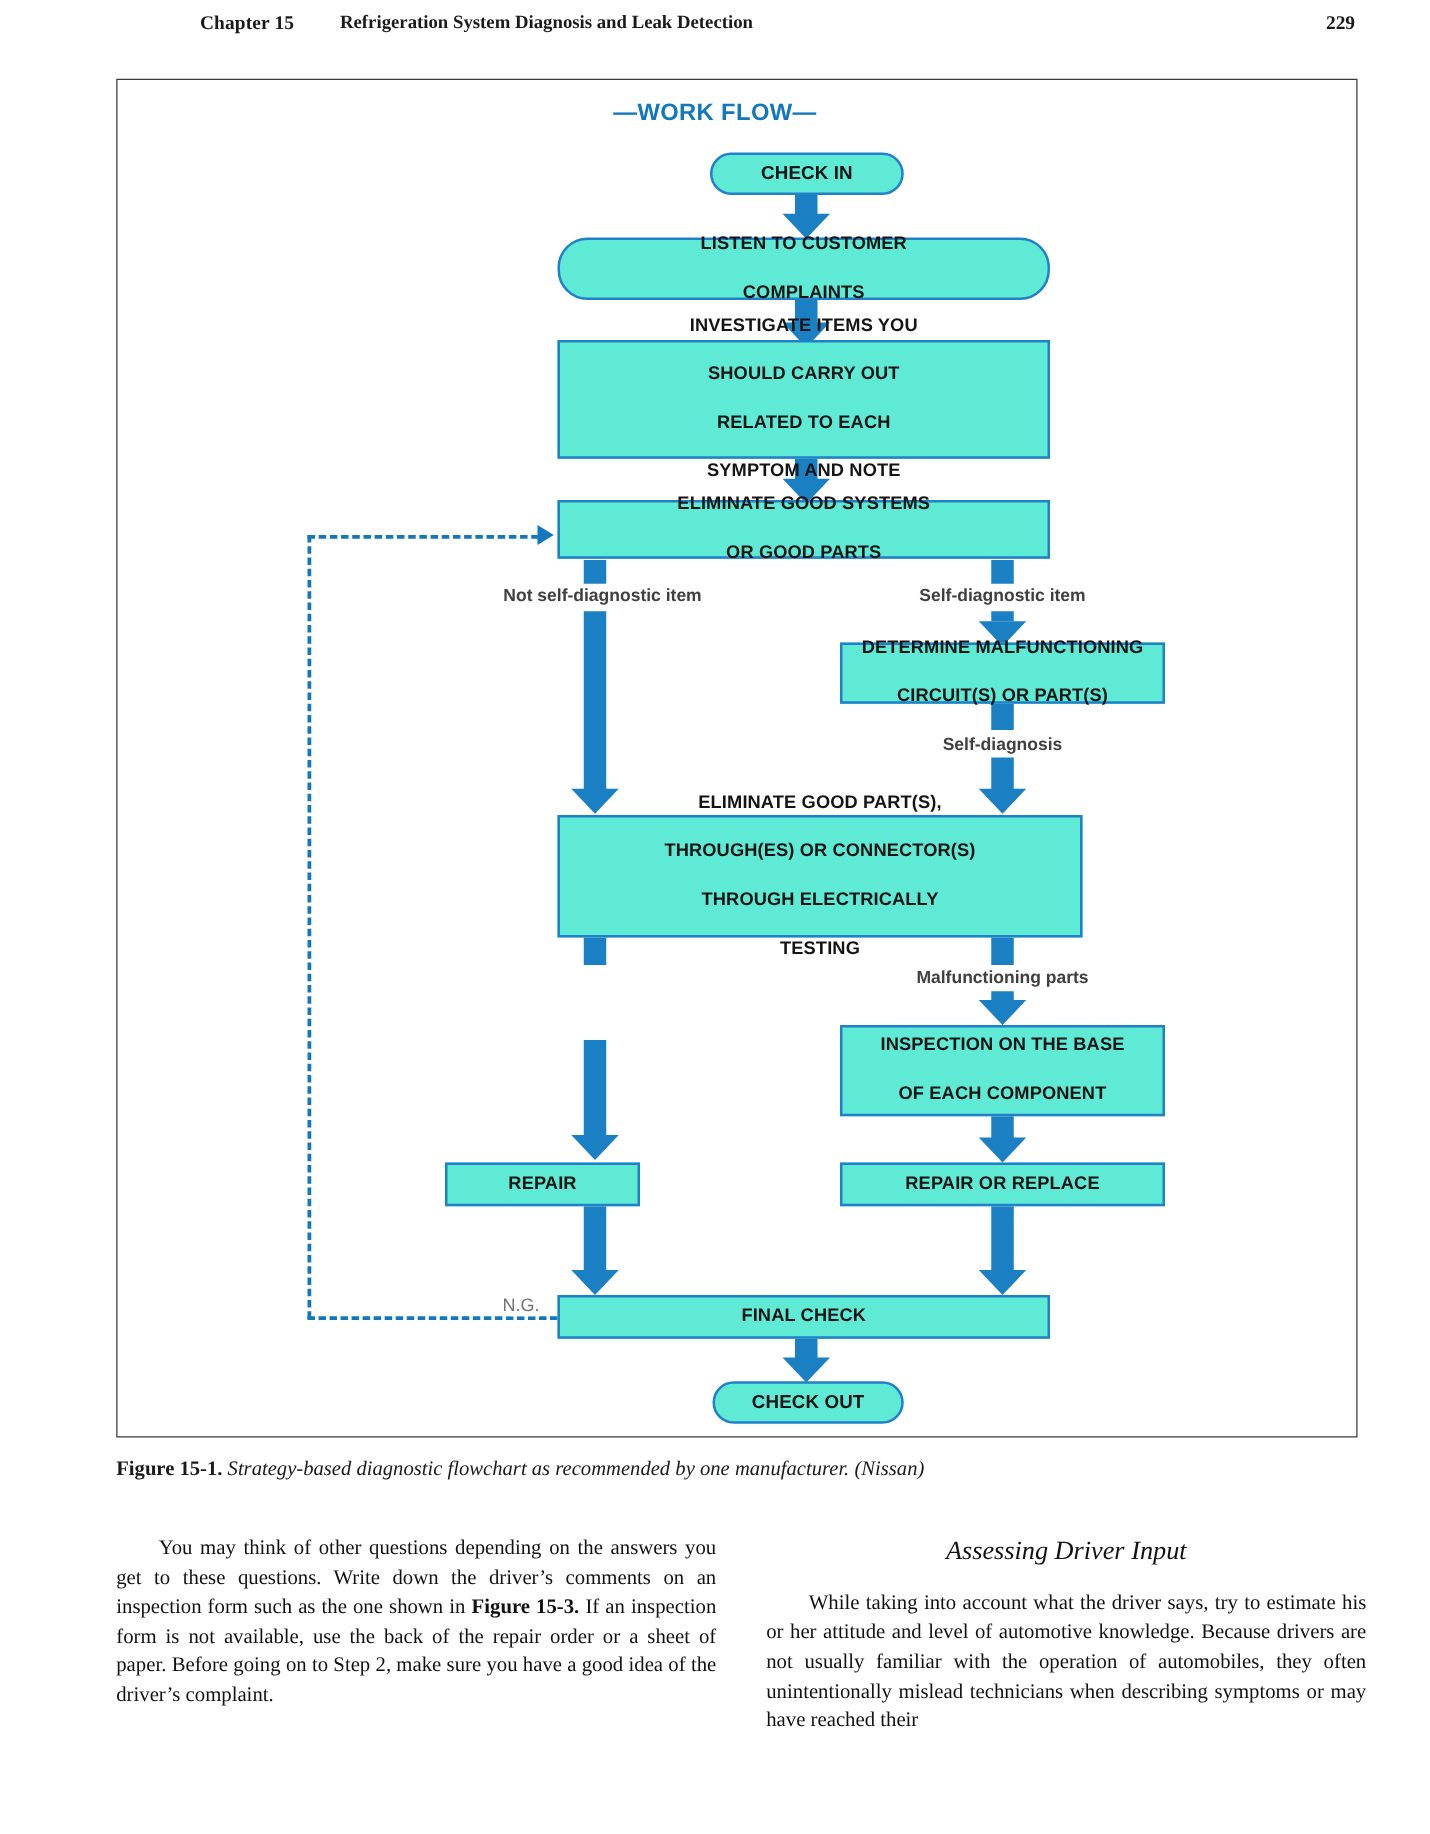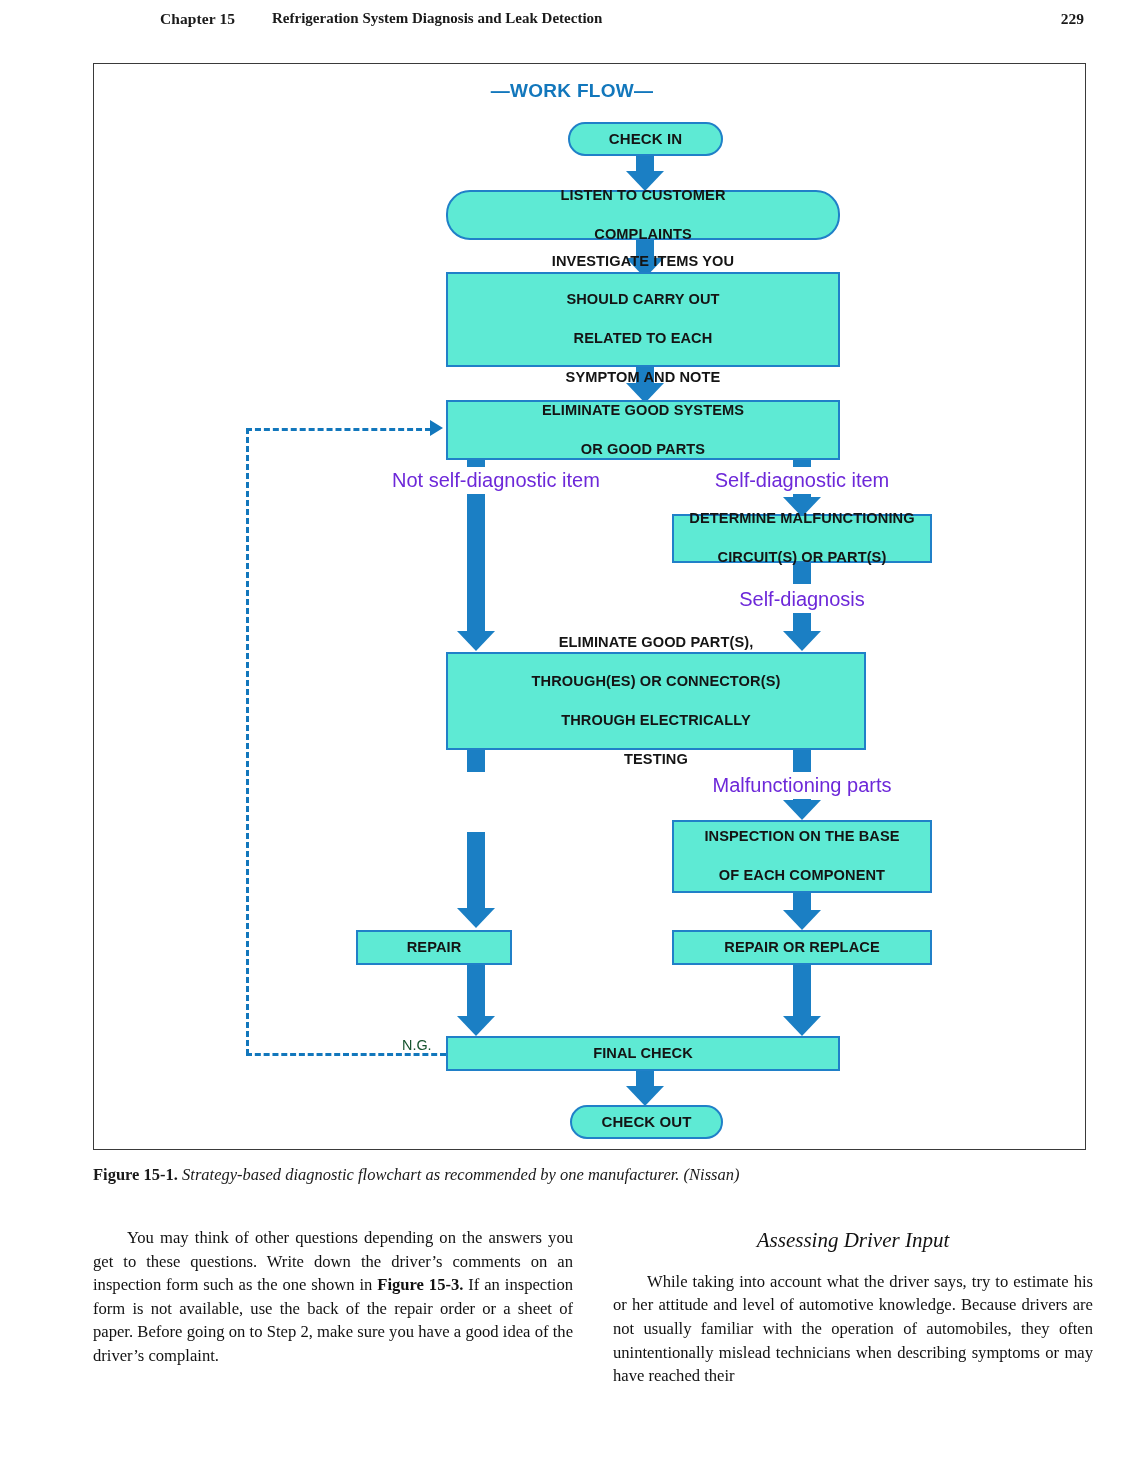--- a/index.html
+++ b/index.html
@@ -85,23 +85,23 @@
     border-left: 19px solid transparent;
     border-right: 19px solid transparent;
     border-top: 20px solid #1b7fc4;
   }
   
   .conn { position: absolute; width: 18px; background: #1b7fc4; z-index: 1; }
 
   .edge-label {
     position: absolute;
     font-family: "Liberation Sans", sans-serif;
-    font-weight: normal;
-    font-size: 20px;
-    color: #6d28d9;
+    font-weight: bold;
+    font-size: 14px;
+    color: #404040;
     text-align: center;
     line-height: 1.34;
     z-index: 4;
     background: #fff;
     white-space: nowrap;
   }
   .edge-label.multi { white-space: normal; }
 
   
   .dash-h {
@@ -118,21 +118,21 @@
     position: absolute; width: 0; height: 0;
     border-top: 8px solid transparent;
     border-bottom: 8px solid transparent;
     border-left: 13px solid #1277bc;
     z-index: 3;
   }
   .ng-label {
     position: absolute;
     font-family: "Liberation Sans", sans-serif;
     font-size: 14.4px;
-    color: #14532d;
+    color: #737373;
     background: #fff;
     z-index: 4;
   }
 
   
   .caption {
     position: absolute; left: 93px; top: 1165px; width: 1000px;
     font-family: "Liberation Serif", serif;
     font-size: 16.5px;
   }
@@ -207,21 +207,21 @@
       <span>RELATED TO EACH</span><br>
       <span>SYMPTOM AND NOTE</span>
     </span>
   </div>
 
   <div class="arrow" style="left:625px; top:367px; width:40px; height:36px;">
     <div class="stem" style="height:17px;"></div>
     <div class="head" style="top:16px;"></div>
   </div>
 
-  <div class="node" style="left:446px; top:400px; width:394px; height:60px;">
+  <div class="node" style="left:446px; top:400px; width:394px; height:47px;">
     <span>
       <span>ELIMINATE GOOD SYSTEMS</span><br>
       <span>OR GOOD PARTS</span>
     </span>
   </div>
 
   <div class="conn" style="left:467px; top:448px; width:18px; height:22px;"></div>
   <div class="conn" style="left:467px; top:489px; width:18px; height:144px;"></div>
   <div class="arrow" style="left:456px; top:631px; width:40px; height:22px;">
     <div class="head" style="top:0;"></div>

